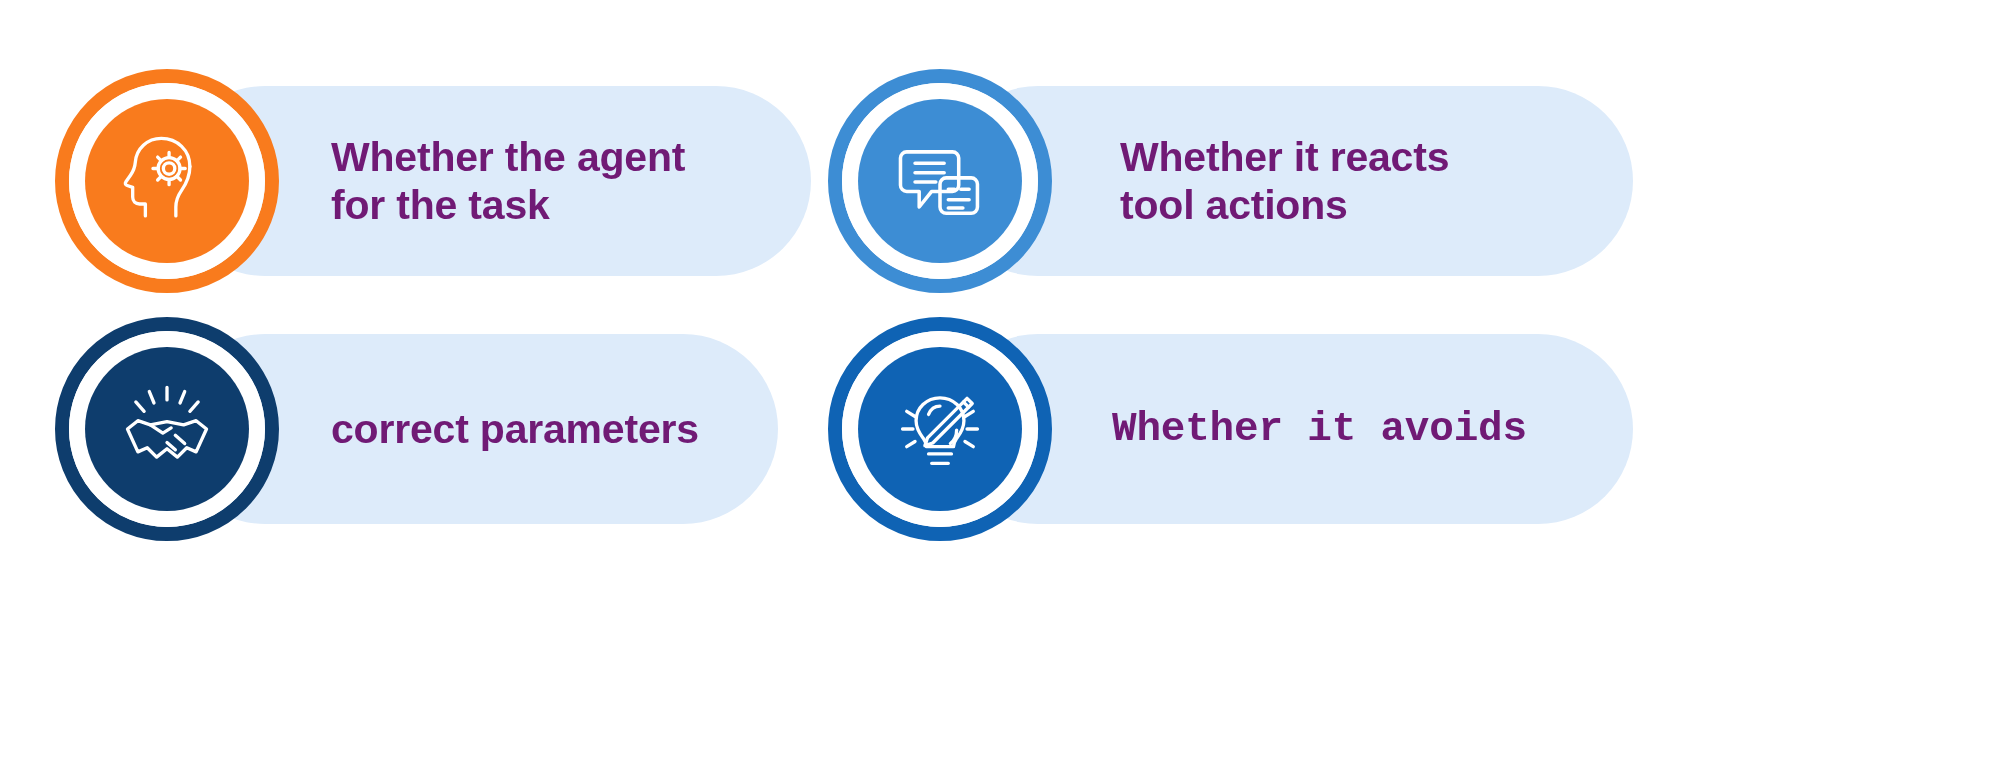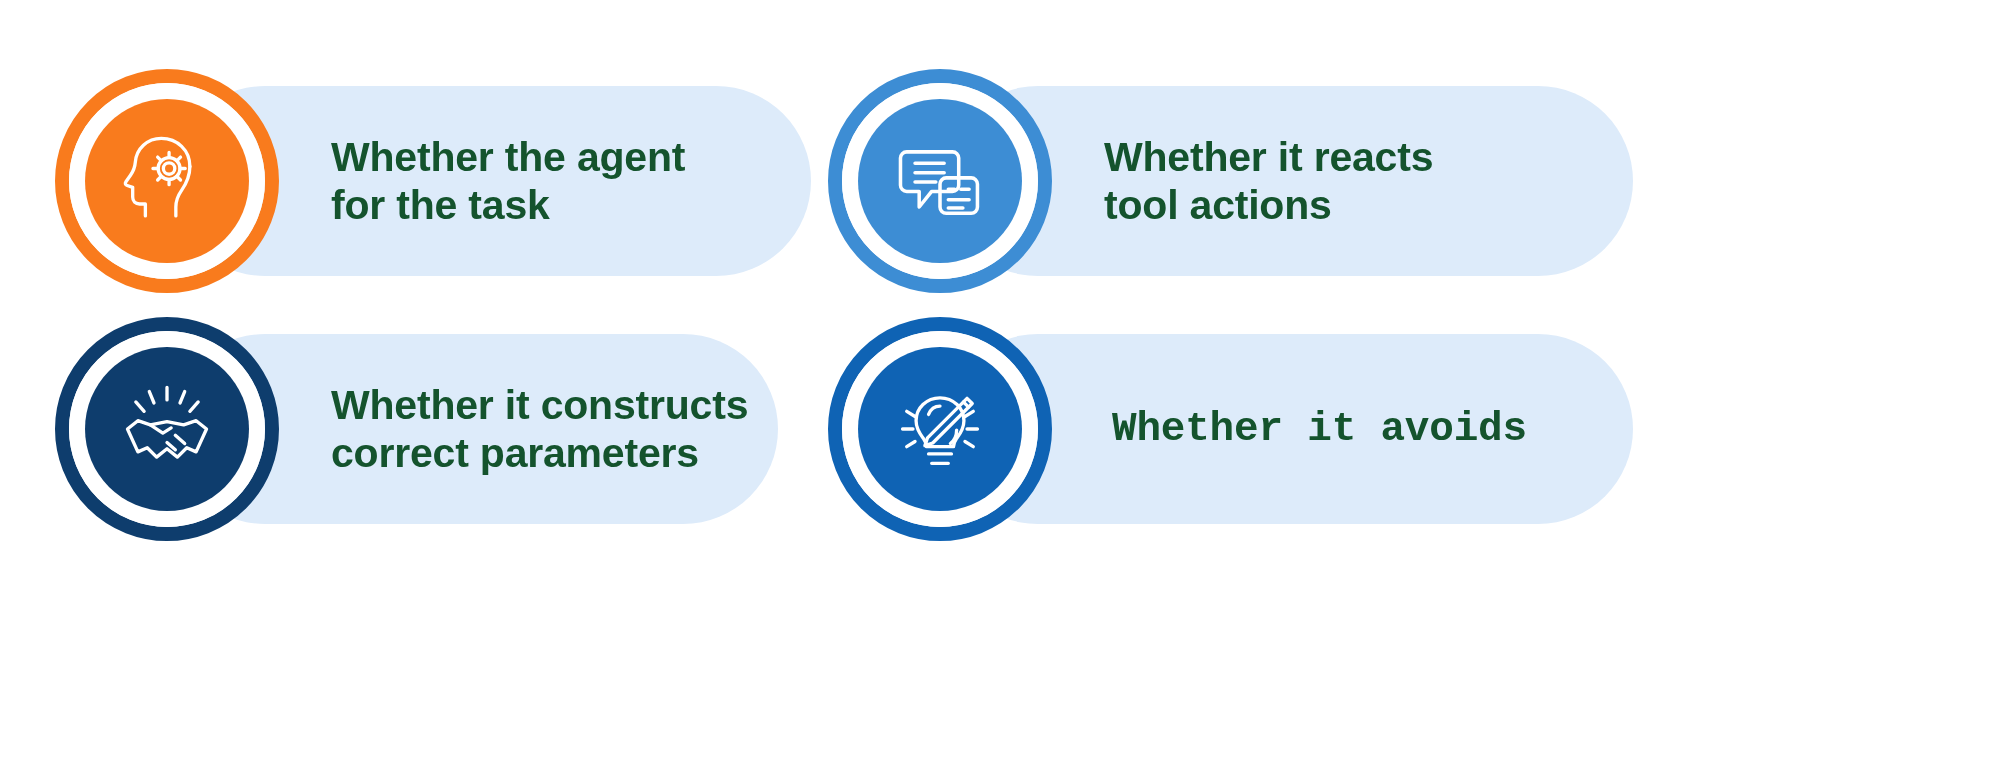--- a/index.html
+++ b/index.html
@@ -107,29 +107,29 @@
   }
 
   
   .card-text {
     position: absolute;
     top: 0;
     height: 190px;
     display: flex;
     flex-direction: column;
     justify-content: center;
-    color: #14532d;
+    color: #701a75;
     font-size: 41px;
     font-weight: bold;
     line-height: 1.18;
     letter-spacing: -0.2px;
   }
 
   .card-1 .card-text { left: 276px; width: 430px; }
-  .card-2 .card-text { left: 276px; width: 400px; }
+  .card-2 .card-text { left: 292px; width: 400px; }
   .card-3 .card-text { left: 276px; width: 430px; }
   .card-4 .card-text { left: 284px; width: 400px; font-family: Liberation Mono, monospace; }
 
   .card-text .ln { display: block; white-space: nowrap; }
 
   
   #card-tool      { left: 55px;  top: 86px; }
   #card-errors    { left: 828px; top: 86px; }
   #card-params    { left: 55px;  top: 334px; }
   #card-redundant { left: 828px; top: 334px; }
@@ -188,21 +188,20 @@
         <div class="ring-gap"></div>
         <div class="disc" style="background:#0e3d6d;">
           <svg viewBox="0 0 100 100" fill="none" stroke="#ffffff" stroke-width="3.2" stroke-linecap="round" stroke-linejoin="round">
             <path d="M50 10v12M33 14l4.5 11M67 14l-4.5 11M20 24l8 9M80 24l-8 9"></path>
             <path d="M12 50l10-8 12 4 16-3 16 3 12-4 10 8-10 22-9-4-9 9-10-8-10 8-9-9-9 4z"></path>
             <path d="M34 46l12 8 8-5M50 63l8 7M58 56l9 8"></path>
           </svg>
         </div>
       </div>
       <div class="card-text">
-        <span class="ln">Whether it constructs</span>
         <span class="ln">correct parameters</span>
       </div>
     </div>
 
     <div class="card card-4" id="card-redundant">
       <div class="pill"></div>
       <div class="badge">
         <div class="ring-outer" style="border-color:#0f63b4;"></div>
         <div class="ring-gap"></div>
         <div class="disc" style="background:#0f63b4;">

